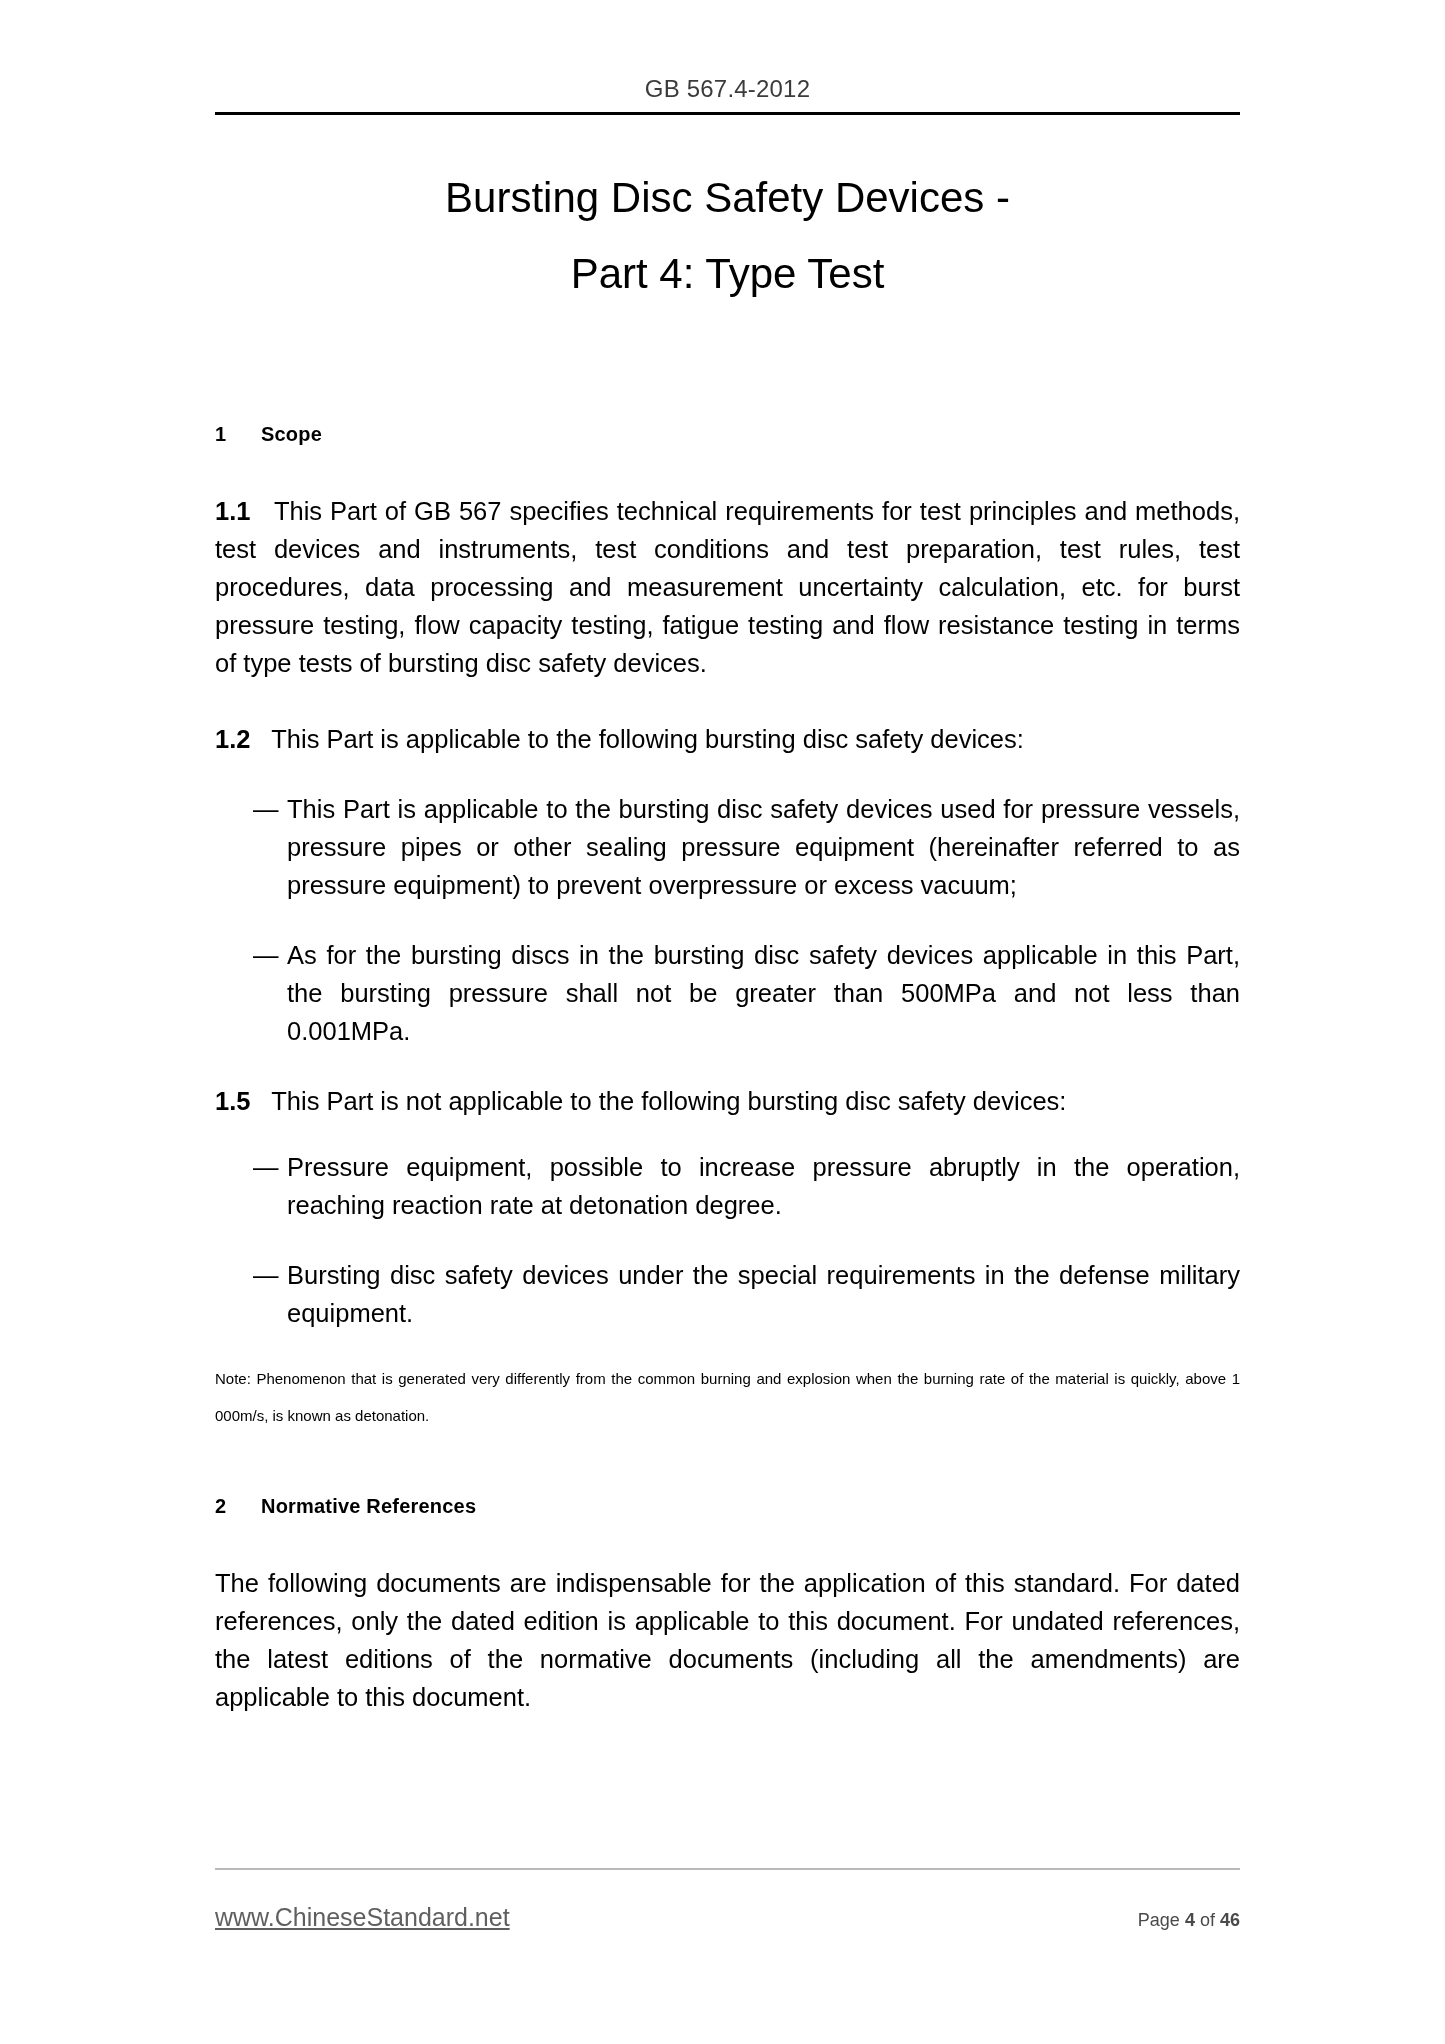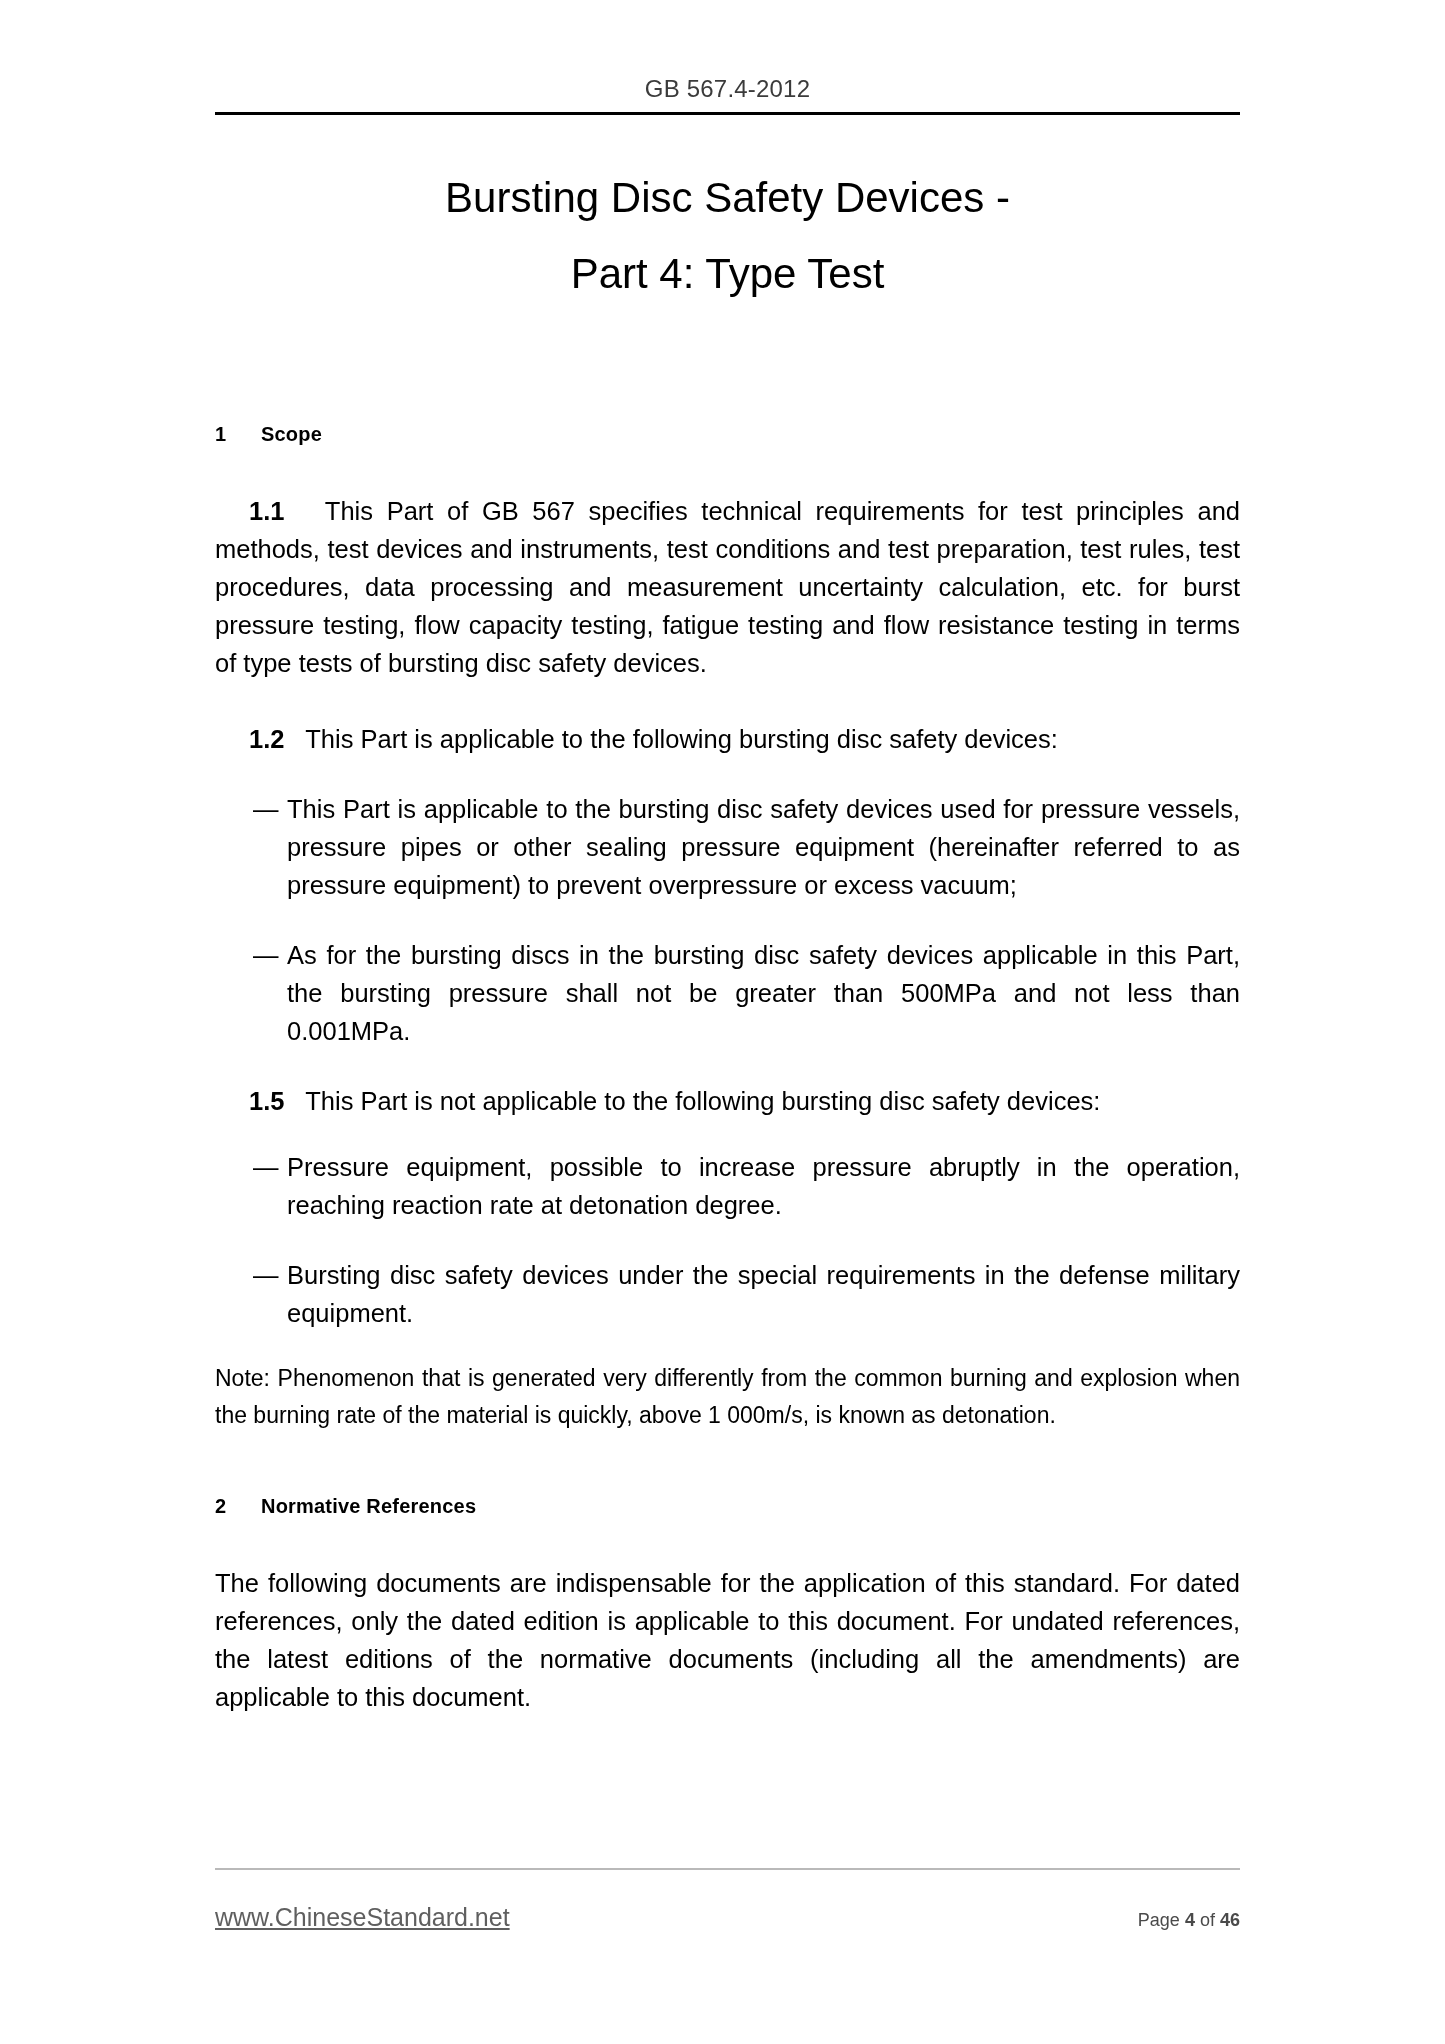--- a/index.html
+++ b/index.html
@@ -81,21 +81,20 @@
   p.body-par {
     font-size: 25.5px;
     line-height: 38px;
     text-align: justify;
     text-justify: inter-word;
     margin: 0;
     color: #000;
   }
   p.body-par .clause-num {
     font-weight: bold;
-    margin-left: 34px;
   }
 
   .dash-item {
     display: flex;
     margin: 0;
     padding-left: 38px;
     font-size: 25.5px;
     line-height: 38px;
   }
   .dash-item .dash {
@@ -103,21 +102,21 @@
     flex: 0 0 34px;
     text-align: left;
   }
   .dash-item .dash-text {
     flex: 1 1 auto;
     text-align: justify;
     text-justify: inter-word;
   }
 
   p.note-par {
-    font-size: 23px;
+    font-size: 15px;
     line-height: 37px;
     text-align: justify;
     margin: 0;
   }
 
   p.ref-line {
     font-size: 25.5px;
     line-height: 38px;
     margin: 0;
     padding-left: 30px;

